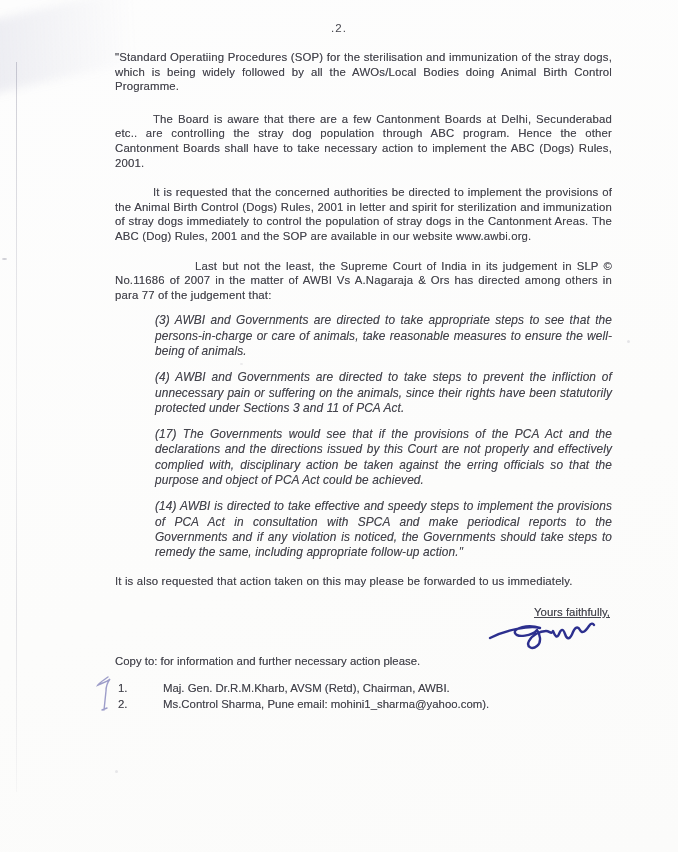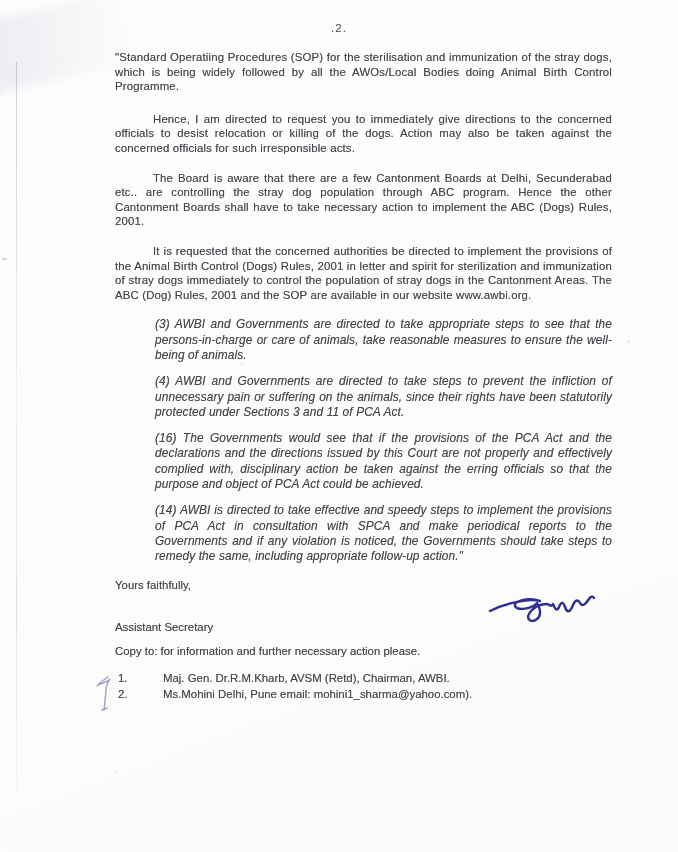--- a/index.html
+++ b/index.html
@@ -44,21 +44,21 @@
   .indent { text-indent:38px; }
   .indent-lg { text-indent:80px; }
   .site-link { color:#45454d; }
   .quote {
     font-size:11.9px; line-height:15.3px; font-style:italic;
     margin:0 0 11px 40px; width:457px; text-align:justify;
     letter-spacing:0.1px; text-shadow:0 0 0.4px rgba(64,64,74,0.5);
   }
   .quote.last { margin-bottom:14px; }
   .closing { text-align:left; margin-bottom:0; }
-  .signoff { margin-top:2px; padding-right:2px; }
+  .signoff { margin-top:16px; text-align:right; padding-right:2px;text-decoration:underline; }
   .valediction { font-size:11.4px; line-height:15px; text-shadow:0 0 0.4px rgba(64,64,74,0.55); }
   .signature { display:block; margin:-3px 12px -7px auto; }
   .sig-name, .sig-title { font-size:11.4px; line-height:16.5px; text-shadow:0 0 0.4px rgba(64,64,74,0.55); }
   .copy-section { margin-top:8px; }
   .copy-heading { font-size:11.4px; line-height:15px; text-shadow:0 0 0.4px rgba(64,64,74,0.55); }
   .copy-items { margin-top:11px; }
   .copy-item { display:flex; font-size:11.4px; line-height:16px; text-shadow:0 0 0.4px rgba(64,64,74,0.55); }
   .copy-num { width:45px; padding-left:3px; flex:0 0 auto; }
   .copy-text { flex:1; }
   .ink-mark { position:absolute; left:94px; top:672px; }
@@ -74,51 +74,51 @@
   <div class="speck s2"></div>
   <div class="speck s3"></div>
   <div class="speck s4"></div>
 
   <div class="page-num">.2.</div>
 
   <div class="content">
 
     <p class="para first">"Standard Operatiing Procedures (SOP) for the sterilisation and immunization of the stray dogs, which is being widely followed by all the AWOs/Local Bodies doing Animal Birth Control Programme.</p>
 
-    <p class="para indent">Hence, I am directed to request you to immediately give directions to the concerned officials to desist relocation or killing of the dogs. Action may also be taken against the concerned officials for such irresponsible acts.</p>
 
     <p class="para indent">The Board is aware that there are a few Cantonment Boards at Delhi, Secunderabad etc.. are controlling the stray dog population through ABC program. Hence the other Cantonment Boards shall have to take necessary action to implement the ABC (Dogs) Rules, 2001.</p>
 
     <p class="para indent"><span>It is requested that the concerned authorities be directed to implement the provisions of the Animal Birth Control (Dogs) Rules, 2001 in letter and spirit for sterilization and immunization of stray dogs immediately to control the population of stray dogs in the Cantonment Areas. The ABC (Dog) Rules, 2001 and the SOP are available in our website </span><span class="site-link">www.awbi.org</span><span>.</span></p>
 
+    <p class="para indent-lg pre-quote">Last but not the least, the Supreme Court of India in its judgement in SLP © No.11686 of 2007 in the matter of AWBI Vs A.Nagaraja &amp; Ors has directed among others in para 77 of the judgement that:</p>
 
     <div class="quote">(3) AWBI and Governments are directed to take appropriate steps to see that the persons-in-charge or care of animals, take reasonable measures to ensure the well-being of animals.</div>
     <div class="quote">(4) AWBI and Governments are directed to take steps to prevent the infliction of unnecessary pain or suffering on the animals, since their rights have been statutorily protected under Sections 3 and 11 of PCA Act.</div>
-    <div class="quote">(16) The Governments would see that if the provisions of the PCA Act and the declarations and the directions issued by this Court are not properly and effectively complied with, disciplinary action be taken against the erring officials so that the purpose and object of PCA Act could be achieved.</div>
+    <div class="quote">(17) The Governments would see that if the provisions of the PCA Act and the declarations and the directions issued by this Court are not properly and effectively complied with, disciplinary action be taken against the erring officials so that the purpose and object of PCA Act could be achieved.</div>
     <div class="quote last">(14) AWBI is directed to take effective and speedy steps to implement the provisions of PCA Act in consultation with SPCA and make periodical reports to the Governments and if any violation is noticed, the Governments should take steps to remedy the same, including appropriate follow-up action."</div>
 
+    <p class="para closing">It is also requested that action taken on this may please be forwarded to us immediately.</p>
 
     <div class="signoff">
       <div class="valediction">Yours faithfully,</div>
       <svg class="signature" width="112" height="36" viewBox="0 0 112 36">
         <path d="M4,21 C20,13 44,8 54,11 C42,7 27,11 29,16 C31,21 46,19 51,13 C54,17 56,25 51,29 C46,33 40,30 43,24 C46,18 54,14 60,14 C64,14 65,18 67,14 C69,19 71,22 73,17 C75,12 77,11 79,17 C81,23 84,23 87,15 C89,10 92,9 94,13 C96,17 99,15 103,9 C105,6 107,6 108,8" fill="none" stroke-width="2.4" stroke-linecap="round" stroke-linejoin="round" stroke="#2c2f8e"></path>
       </svg>
-      <div class="sig-title">Assistant Secretary</div>
     </div>
 
     <div class="copy-section">
       <div class="copy-heading">Copy to: for information and further necessary action please.</div>
       <div class="copy-items">
         <div class="copy-item">
           <span class="copy-num">1.</span>
           <span class="copy-text">Maj. Gen. Dr.R.M.Kharb, AVSM (Retd), Chairman, AWBI.</span>
         </div>
         <div class="copy-item">
           <span class="copy-num">2.</span>
-          <span class="copy-text">Ms.Mohini Delhi, Pune email: mohini1_sharma@yahoo.com).</span>
+          <span class="copy-text">Ms.Control Sharma, Pune email: mohini1_sharma@yahoo.com).</span>
         </div>
       </div>
     </div>
 
   </div>
 
   <svg class="ink-mark" width="26" height="50" viewBox="0 0 26 50">
     <path d="M14,5 C10,8 6,10 4,13 C8,11 13,10 16,7 C13,11 12,15 12,19 M12,19 L10,38 M8,38 L13,36" fill="none" stroke-width="1.4" stroke-linecap="round" opacity="0.8" stroke="#8585bd"></path>
   </svg>
 

